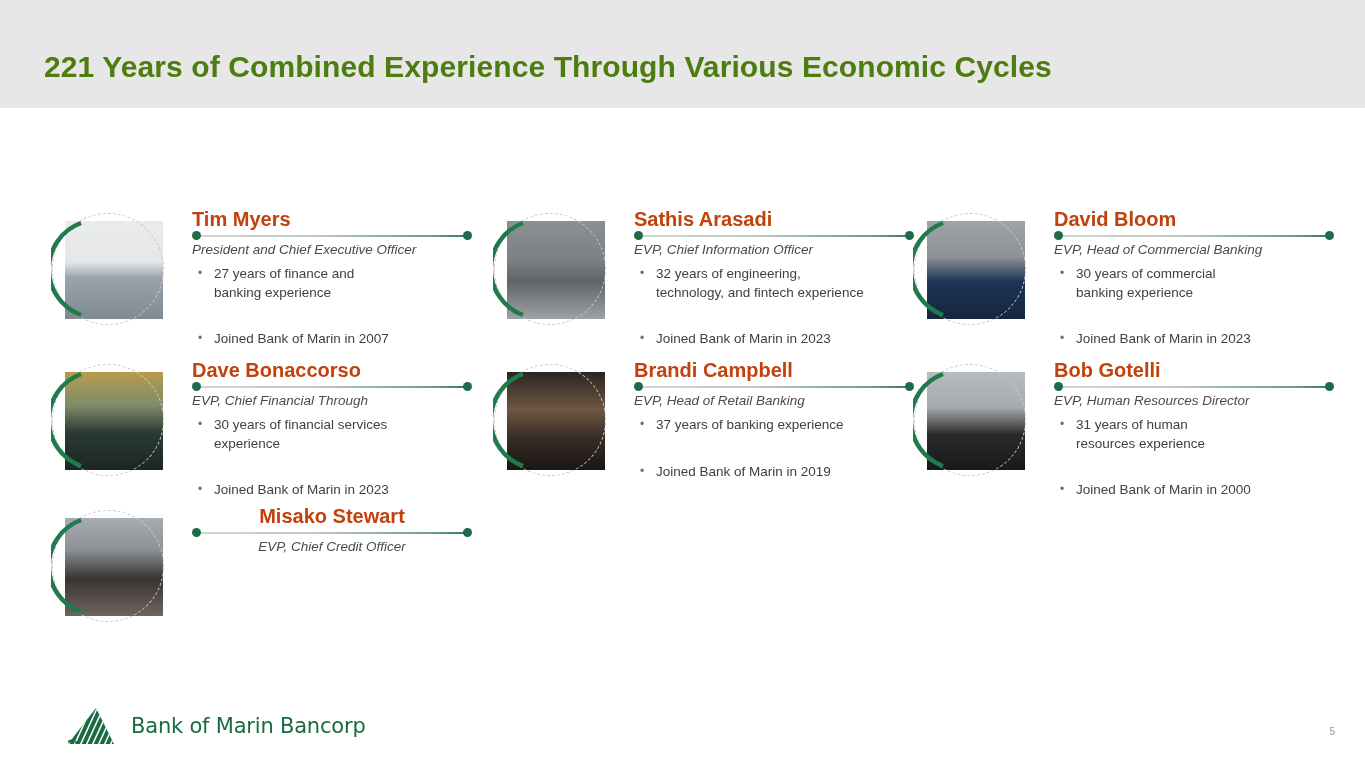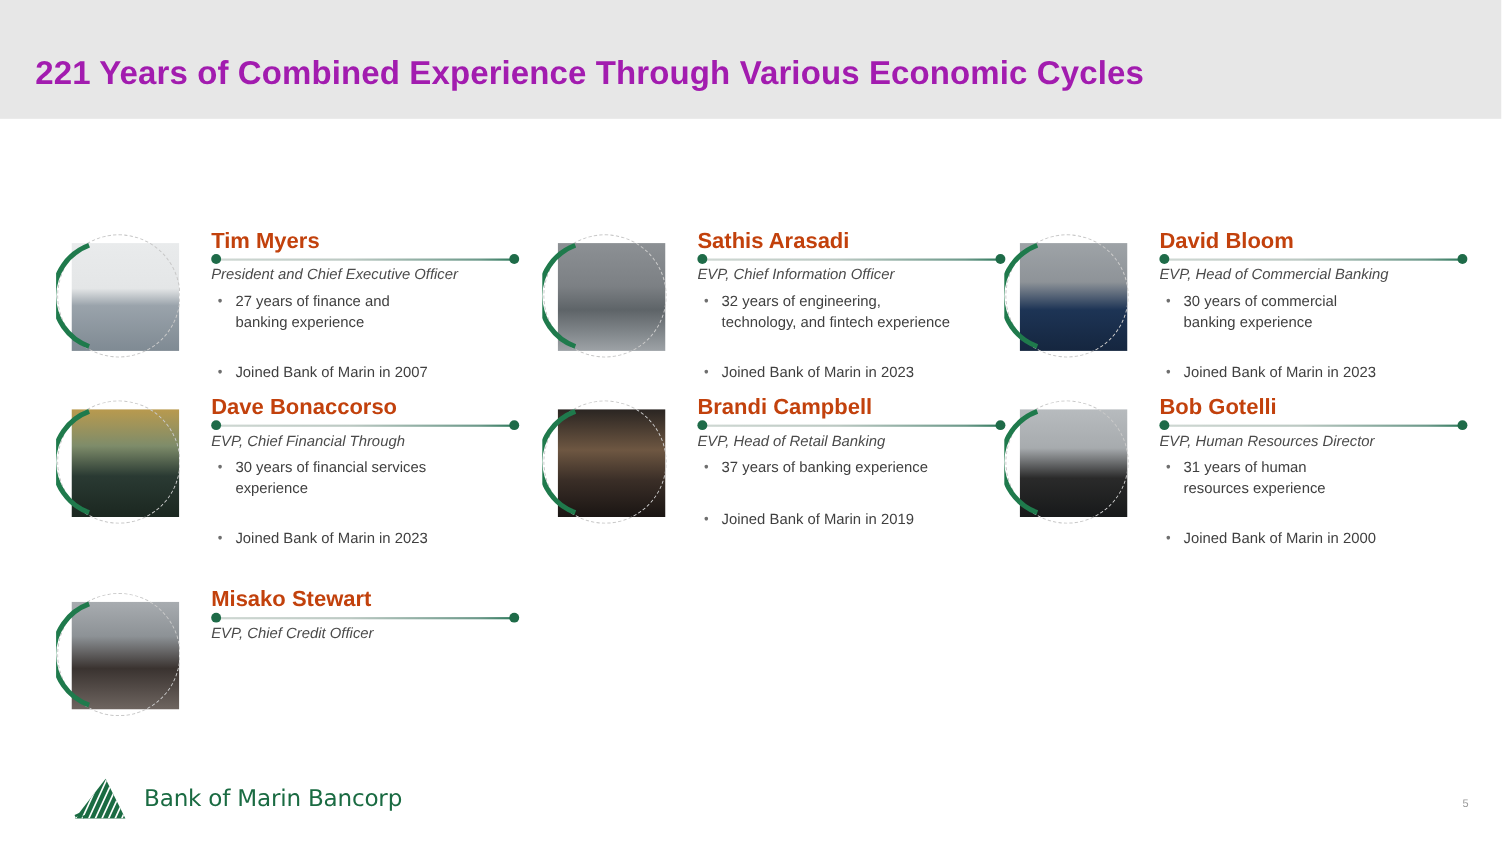--- a/index.html
+++ b/index.html
@@ -21,25 +21,25 @@
     position: absolute;
     left: 0;
     top: 0;
     width: 1365px;
     height: 108px;
     background: #E7E7E7;
   }
 
   .slide-title {
     position: absolute;
-    left: 32px;
+    left: 44px;
     top: 50px;
     font-size: 30px;
     font-weight: bold;
-    color: #a21caf;
+    color: #4d7c0f;
     letter-spacing: 0.1px;
     white-space: nowrap;
   }
 
   
   .people-grid {
     position: absolute;
     left: 0;
     top: 108px;
     width: 1365px;
@@ -52,21 +52,21 @@
     height: 150px;
   }
 
   
   .col-0 { left: 40px; }
   .col-1 { left: 482px; }
   .col-2 { left: 902px; }
   
   .row-0 { top: 99px; }
   .row-1 { top: 250px; }
-  .row-2 { top: 425px; }
+  .row-2 { top: 396px; text-align: center; }
 
   
   .avatar-wrap {
     position: absolute;
     left: 12px;
     top: 6px;
     width: 112px;
     height: 112px;
   }
   .avatar-dashed-ring {

